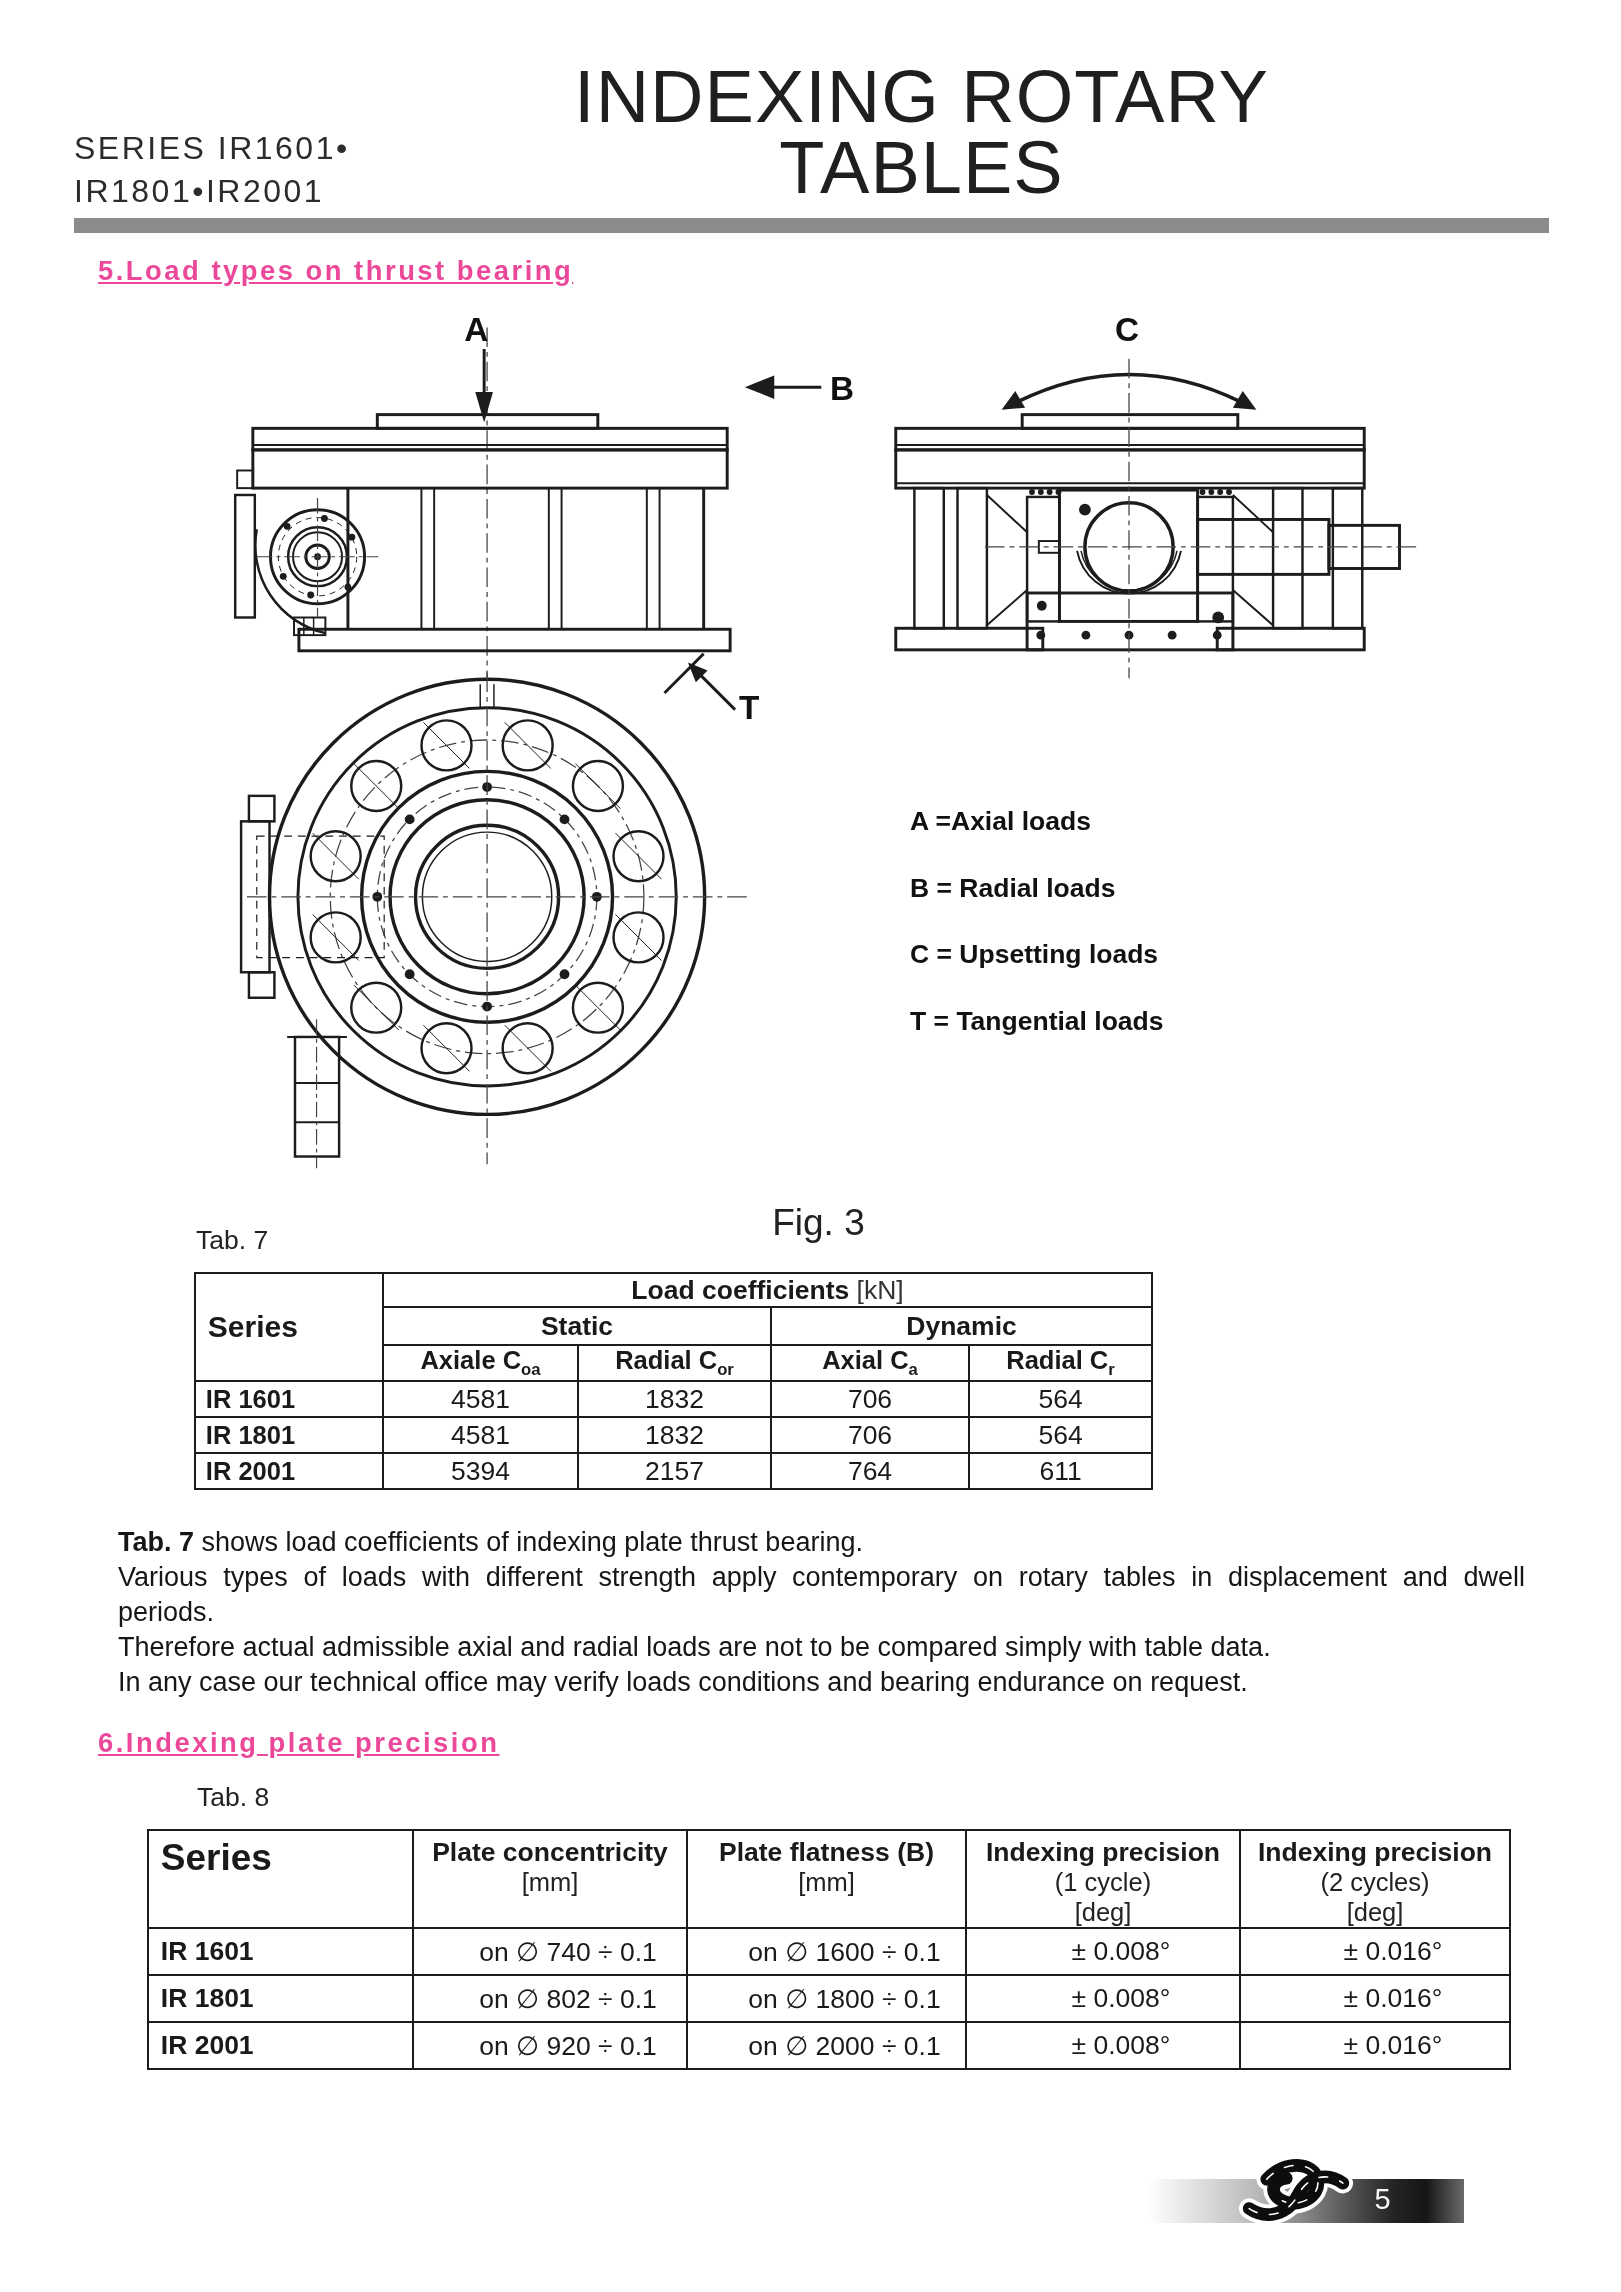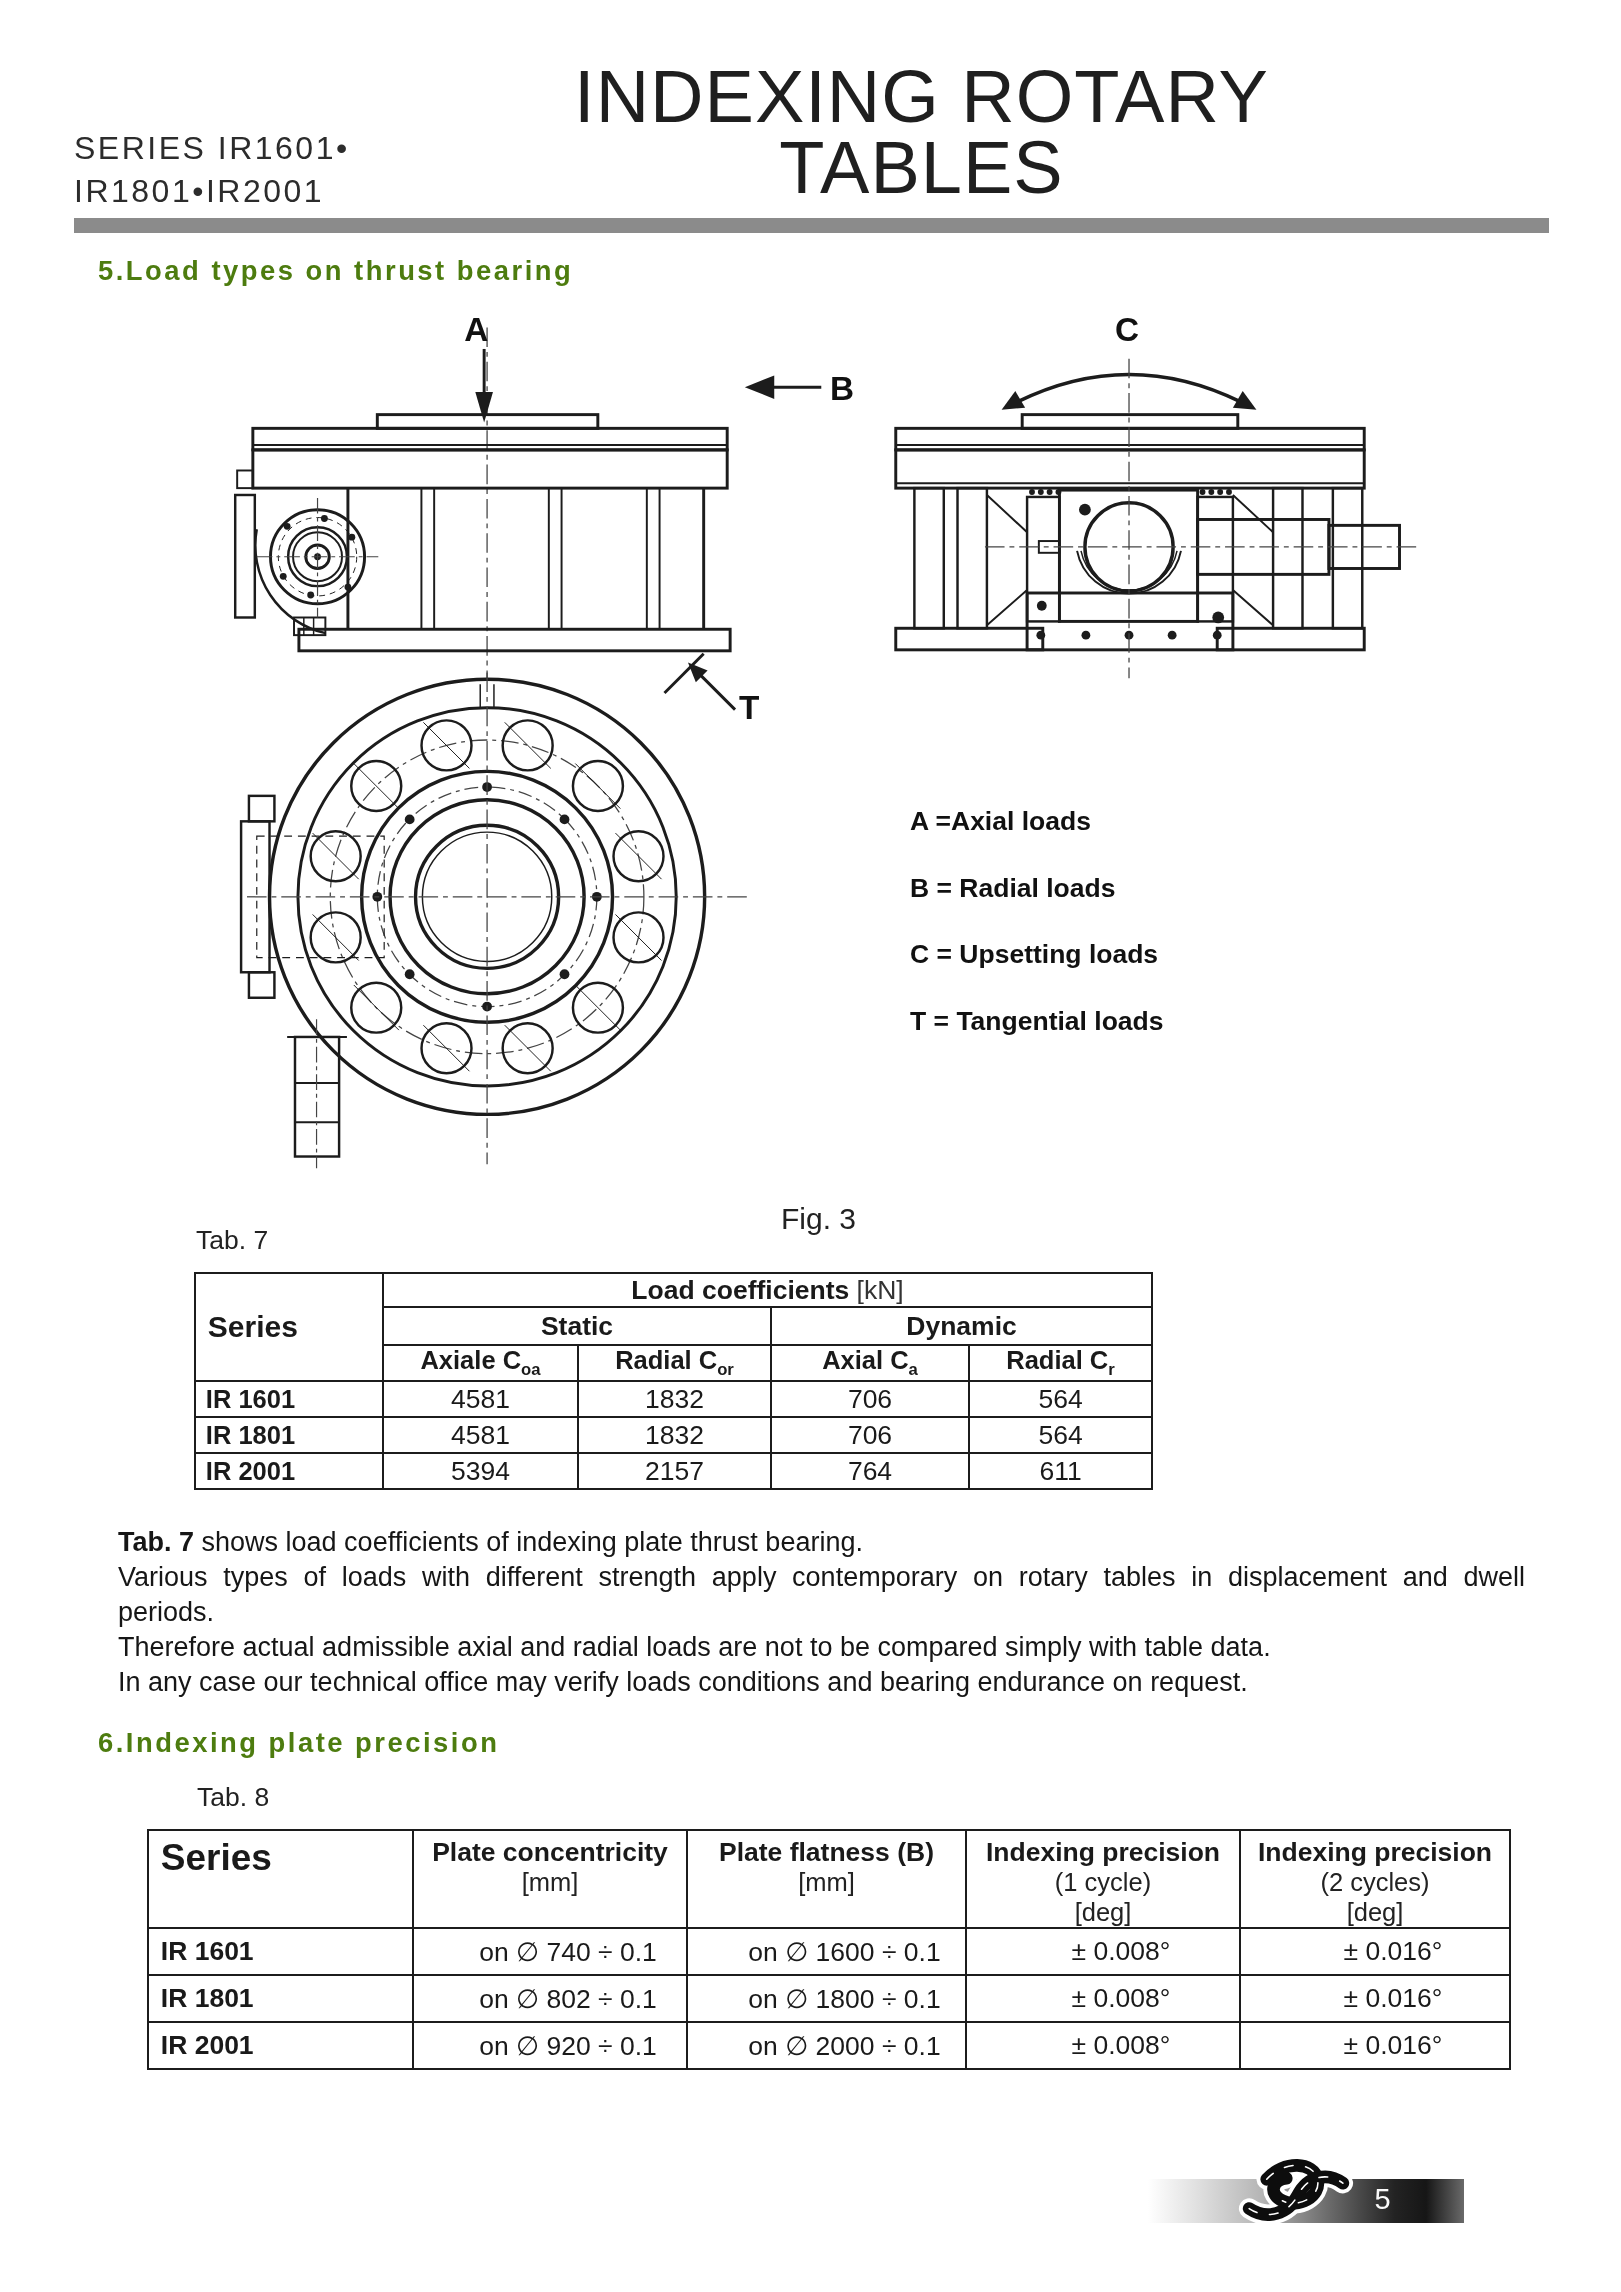--- a/index.html
+++ b/index.html
@@ -23,30 +23,30 @@
     left:294px; top:61px; width:1255px;
     text-align:center; color:#1f1f1f;
     font-size:74px; line-height:71px; font-weight:400; letter-spacing:1px;
   }
   .header-bar {
     left:74px; top:218px; width:1475px; height:14.7px;
     background:#8b8b8b;
   }
 
   .section-heading {
-    font-size:27.4px; font-weight:bold; letter-spacing:2.5px; color:#4d7c0f;
+    font-size:27.4px; font-weight:bold; letter-spacing:2.5px; color:#ec4899;text-decoration:underline;
   }
   #s5 { left:98px; top:255px; }
   #s6 { left:98px; top:1727px; }
 
   
   #figure-svg { left:0; top:294px; }
   .legend { left:910px; top:806px; width:451px; }
   .legend div { position:absolute; left:0; font-size:26.5px; font-weight:bold; white-space:nowrap; color:#111; }
-  .fig-caption { left:755px; top:1202px; width:127px; text-align:center; font-size:30px; color:#222; }
+  .fig-caption { left:755px; top:1202px; width:127px; text-align:center; font-size:37px; color:#222; }
 
   .tab-label { font-size:26.5px; color:#222; }
   #tab7-label { left:196px; top:1225px; }
   #tab8-label { left:197px; top:1782px; }
 
   table { border-collapse:collapse; table-layout:fixed; }
   td, th { border:2.9px solid #1c1c1c; overflow:hidden; }
 
   
   #tab7 { left:194px; top:1272px; width:958px; }

